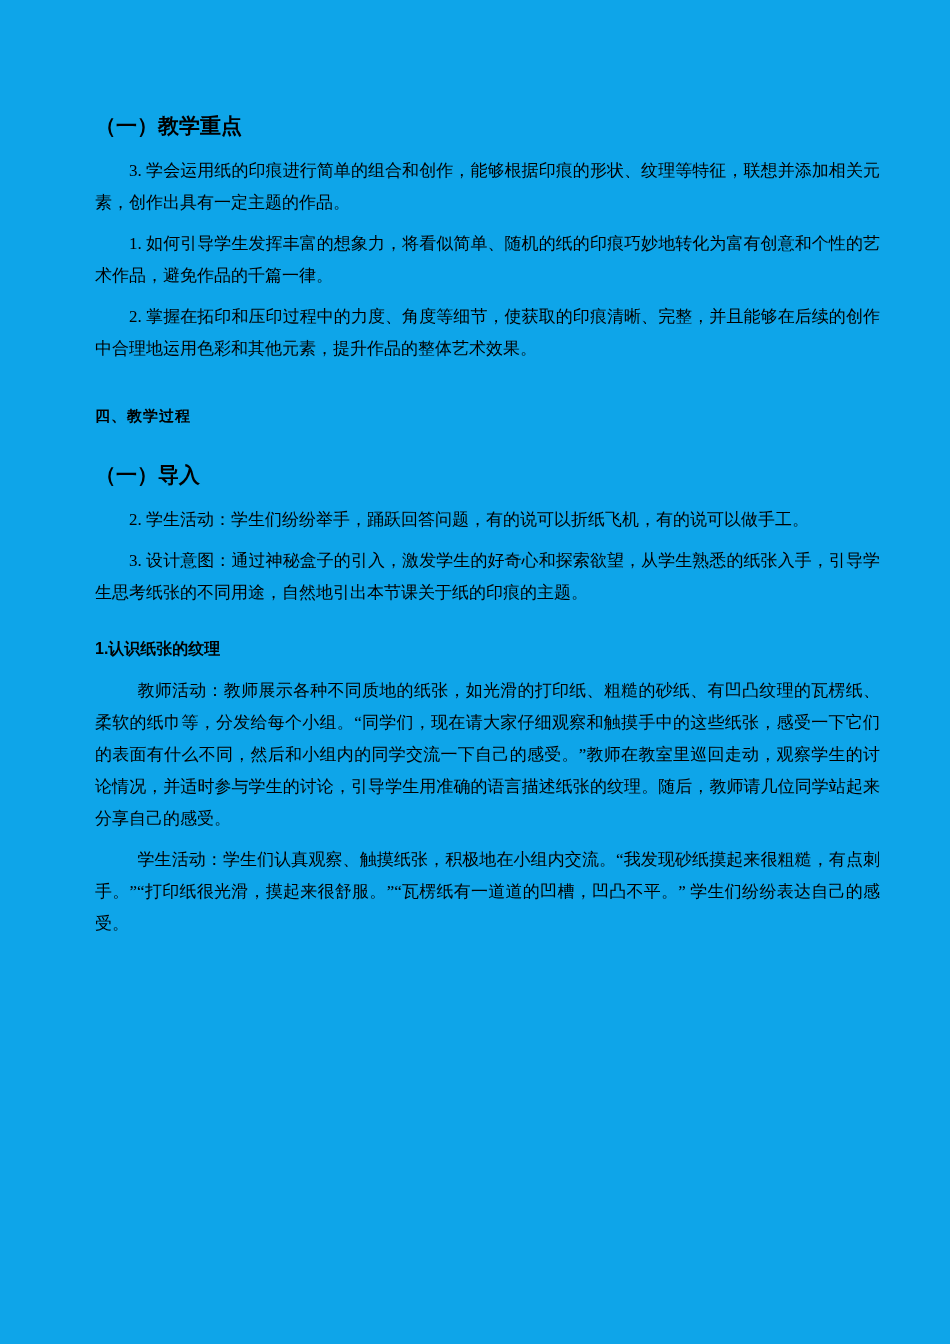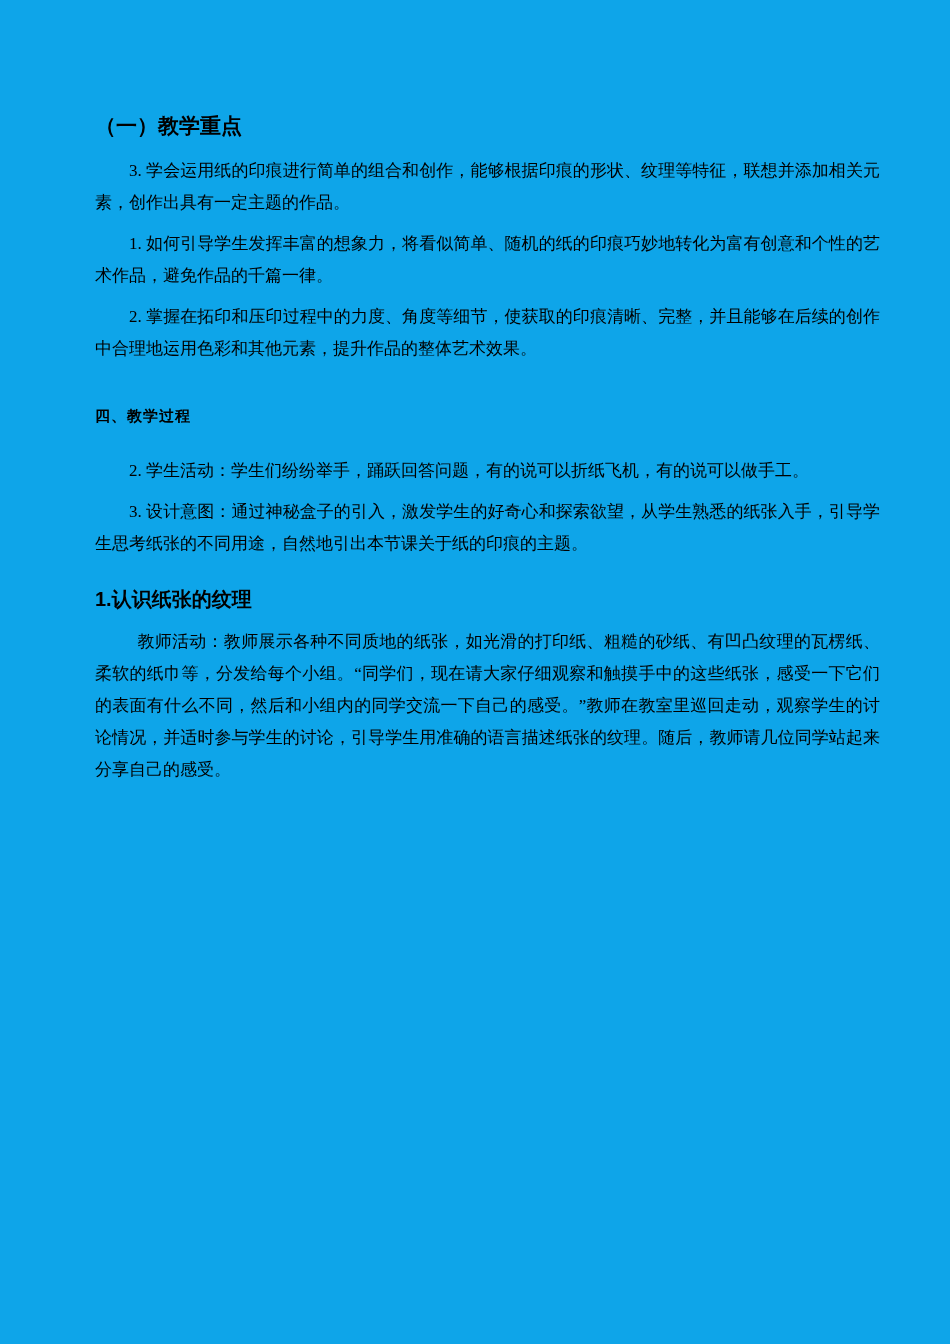--- a/index.html
+++ b/index.html
@@ -31,21 +31,21 @@
     font-family: "Liberation Sans", "DejaVu Sans", sans-serif;
     font-weight: 700;
     font-size: 21px;
     line-height: 28px;
     margin: 30px 0 15px 0;
   }
   .h2.first { margin-top: 0; }
   .h3 {
     font-family: "Liberation Sans", "DejaVu Sans", sans-serif;
     font-weight: 700;
-    font-size: 20px;
+    font-size: 16px;
     line-height: 27px;
     margin: 26px 0 13px 0;
   }
   .para {
     font-size: 17px;
     line-height: 32px;
     text-align: justify;
     text-indent: 2em;
     margin: 0 0 9px 0;
   }
@@ -57,20 +57,22 @@
 <div class="page">
 
   <h2 class="h2 first">（一）教学重点</h2>
   <p class="para">3. 学会运用纸的印痕进行简单的组合和创作，能够根据印痕的形状、纹理等特征，联想并添加相关元素，创作出具有一定主题的作品。</p>
 
   <p class="para">1. 如何引导学生发挥丰富的想象力，将看似简单、随机的纸的印痕巧妙地转化为富有创意和个性的艺术作品，避免作品的千篇一律。</p>
   <p class="para">2. 掌握在拓印和压印过程中的力度、角度等细节，使获取的印痕清晰、完整，并且能够在后续的创作中合理地运用色彩和其他元素，提升作品的整体艺术效果。</p>
 
   <h1 class="h1">四、教学过程</h1>
 
+  <h2 class="h2">（一）导入</h2>
   <p class="para">2. 学生活动：学生们纷纷举手，踊跃回答问题，有的说可以折纸飞机，有的说可以做手工。</p>
   <p class="para">3. 设计意图：通过神秘盒子的引入，激发学生的好奇心和探索欲望，从学生熟悉的纸张入手，引导学生思考纸张的不同用途，自然地引出本节课关于纸的印痕的主题。</p>
 
 
   <h3 class="h3">1.认识纸张的纹理</h3>
   <p class="para indent-lg">教师活动：教师展示各种不同质地的纸张，如光滑的打印纸、粗糙的砂纸、有凹凸纹理的瓦楞纸、柔软的纸巾等，分发给每个小组。“同学们，现在请大家仔细观察和触摸手中的这些纸张，感受一下它们的表面有什么不同，然后和小组内的同学交流一下自己的感受。”教师在教室里巡回走动，观察学生的讨论情况，并适时参与学生的讨论，引导学生用准确的语言描述纸张的纹理。随后，教师请几位同学站起来分享自己的感受。</p>
+  <p class="para indent-lg">学生活动：学生们认真观察、触摸纸张，积极地在小组内交流。“我发现砂纸摸起来很粗糙，有点刺手。”“打印纸很光滑，摸起来很舒服。”“瓦楞纸有一道道的凹槽，凹凸不平。” 学生们纷纷表达自己的感受。</p>
 
 </div>
 
 </body></html>

